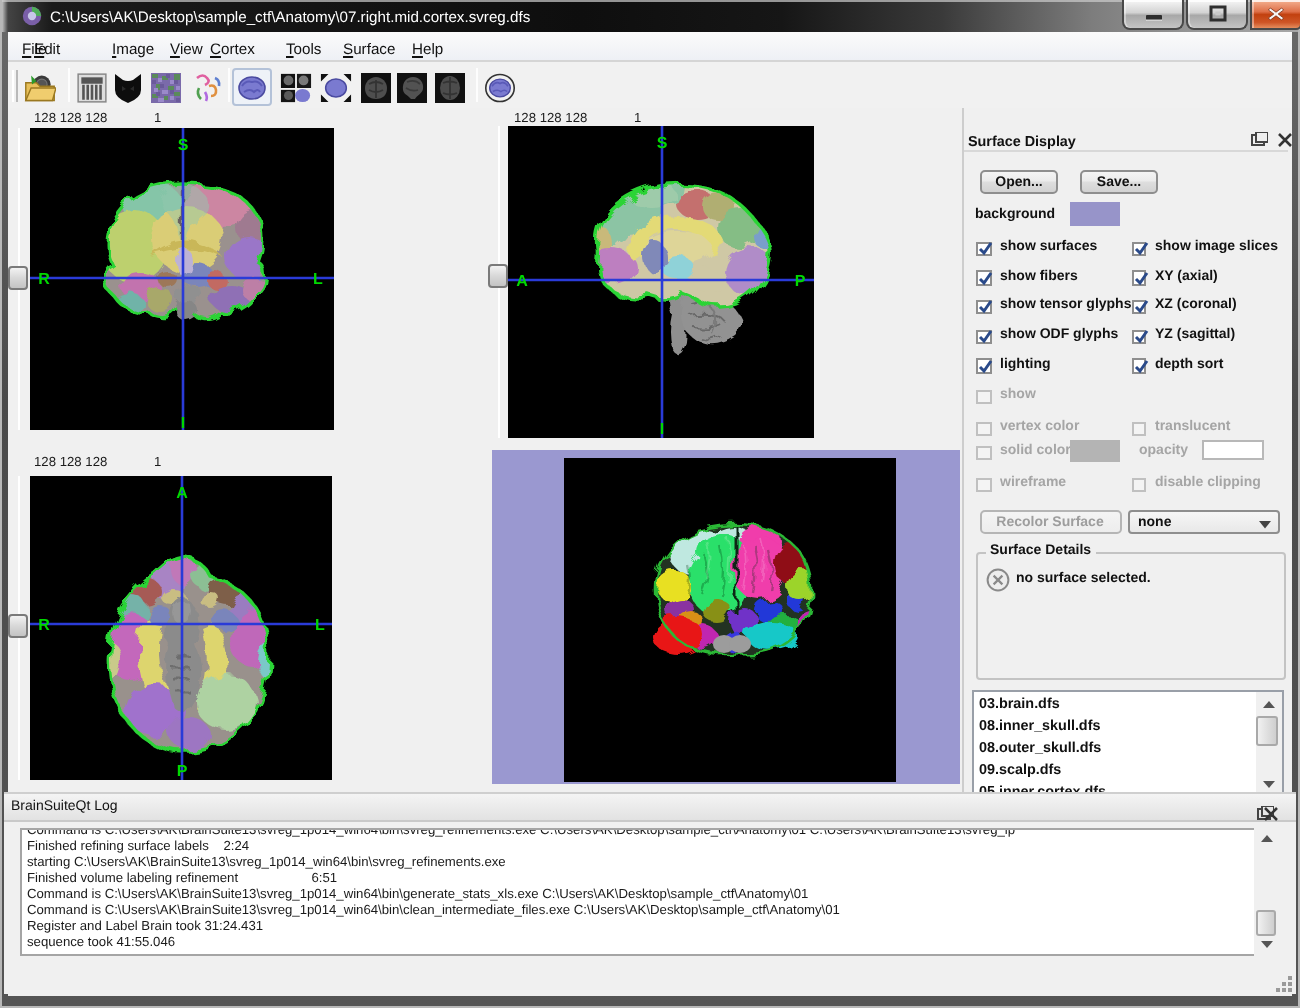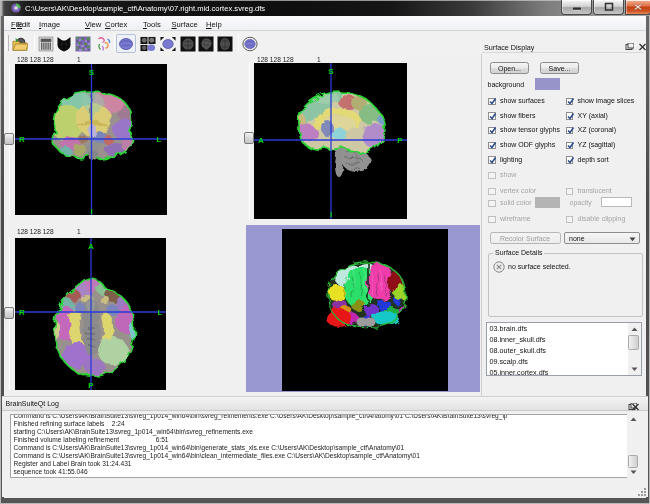--- a/index.html
+++ b/index.html
@@ -32,21 +32,21 @@
 #toolbar .sep { position:absolute; top:3px; width:1px; height:17px; background:#c2c2c2; border-right:1px solid #fdfdfd; }
 .ticon { position:absolute; top:4.5px; width:16px; height:16px; }
 
 #central { position:absolute; left:4px; top:54px; width:477px; height:342px; background:#f0f0f0; }
 .vlabel { position:absolute; font-size:6.6px; color:#1c1c1c; white-space:pre; }
 .viewport { position:absolute; background:#000; }
 .slider-track { position:absolute; width:1px; background:#8f8f8f; border-right:1px solid #fff; }
 .slider-thumb { position:absolute; width:10px; height:12px; background:linear-gradient(#f2f2f2,#d8d8d8 50%,#c4c4c4); border:1px solid #7a7a7a; border-radius:2px; }
 #dock-sep { position:absolute; left:481px; top:54px; width:1px; height:342px; background:#cdcdcd; }
 
-#dock { position:absolute; left:482px; top:41px; width:162px; height:343px; background:#f0f0f0; font-size:7px; color:#111; }
+#dock { position:absolute; left:482px; top:64px; width:162px; height:343px; background:#f0f0f0; font-size:7px; color:#111;font-weight:bold; }
 #dock .dtitle { position:absolute; left:2px; top:2px; font-size:7.2px; }
 #dock .dline { position:absolute; left:0; top:10.5px; width:100%; border-top:1px solid #d8d8d8; }
 .btn { position:absolute; height:12px; border:1px solid #8e8e8e; border-radius:2.5px;
   background:linear-gradient(#f4f4f4,#ebebeb 45%,#dedede 50%,#d2d2d2); font-size:7px; text-align:center; line-height:11px; color:#111; }
 .btn.disabled { color:#9d9d9d; background:linear-gradient(#f4f4f4,#ededed); border-color:#b5b5b5; }
 .cb { position:absolute; width:7.5px; height:7.5px; background:#fff; border:1px solid #8e8e8e; }
 .cb svg { position:absolute; left:-1px; top:-1.5px; }
 .cb.dis { border-color:#c0c0c0; background:#f4f4f4; }
 .cblabel { position:absolute; font-size:7px; color:#111; white-space:nowrap; }
 .cblabel.dis { color:#a5a5a5; }
@@ -98,21 +98,21 @@
   <div class="wbtn" id="btn-close">
       <svg width="10" height="10" viewBox="0 0 10 10">
         <path d="M2.2 2 L5 4.1 L7.8 2 L8.8 3 L6.1 5 L8.8 7 L7.8 8 L5 5.9 L2.2 8 L1.2 7 L3.9 5 L1.2 3 Z" fill="#f5f5f5" stroke="#7a2c12" stroke-width="0.4"></path>
       </svg>
     </div>
 </div>
 
 <div id="menubar">
   <span style="left:7px"><u>F</u>ile</span>
   <span style="left:13px"><u>E</u>dit</span>
-  <span style="left:35px"><u>I</u>mage</span>
+  <span style="left:52px"><u>I</u>mage</span>
   <span style="left:81px"><u>V</u>iew</span>
   <span style="left:101px"><u>C</u>ortex</span>
   <span style="left:139px"><u>T</u>ools</span>
   <span style="left:167.5px"><u>S</u>urface</span>
   <span style="left:202px"><u>H</u>elp</span>
 </div>
 
 <div id="toolbar">
   <div class="handle"></div>
   <div class="sep" style="left:29.5px"></div>

